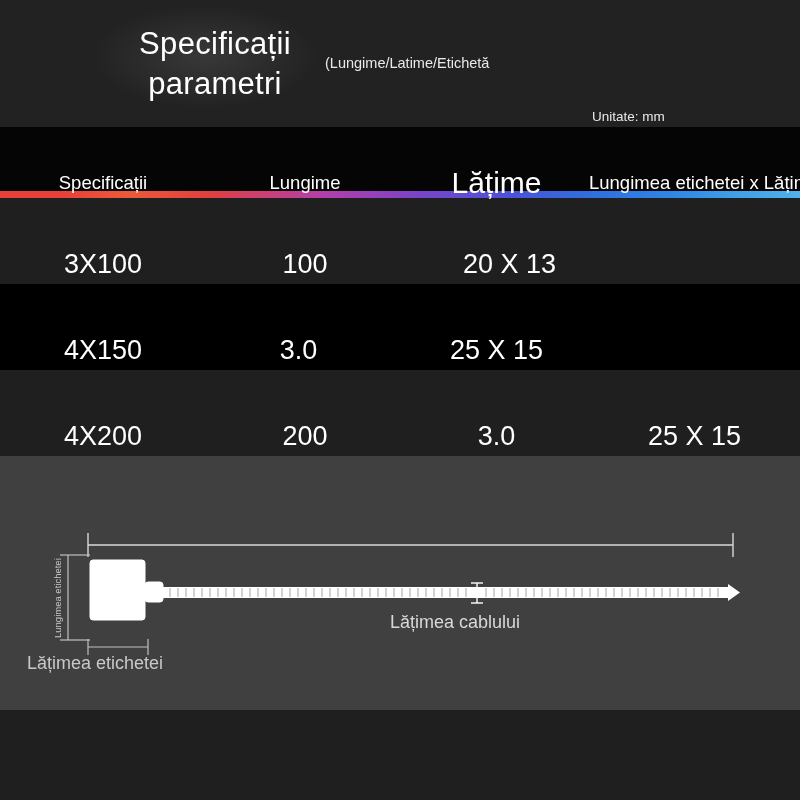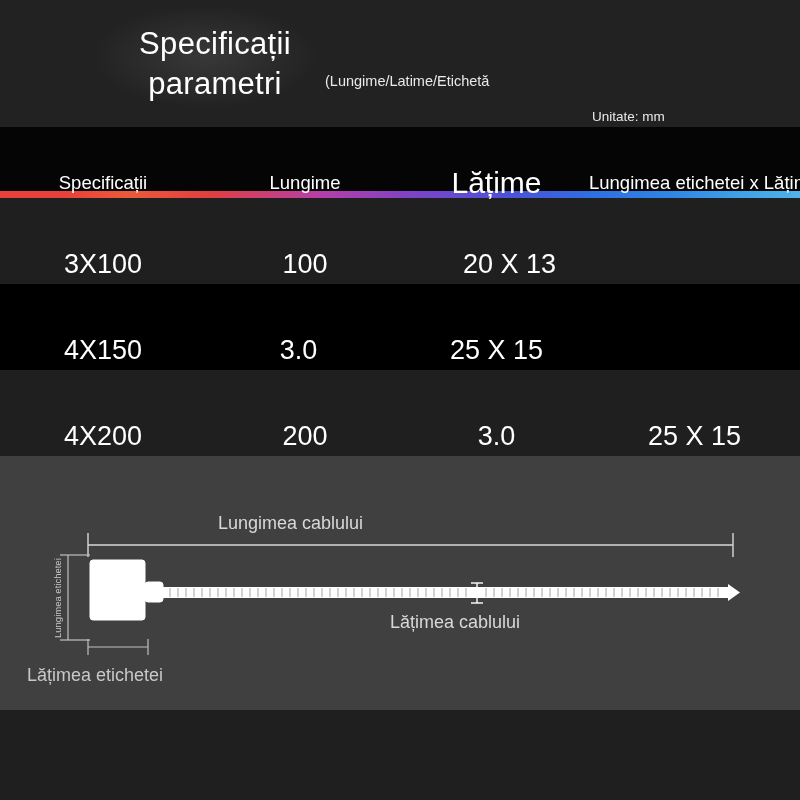--- a/index.html
+++ b/index.html
@@ -31,21 +31,21 @@
     width: 230px;
     text-align: center;
     font-size: 31px;
     line-height: 40px;
     font-weight: 400;
     color: #ffffff;
     letter-spacing: 0.3px;
   }
   .subtitle {
     position: absolute;
-    left: 325px; top: 73px;
+    left: 325px; top: 55px;
     font-size: 14.5px;
     color: #e9e9e9;
   }
   .unit {
     position: absolute;
     left: 592px; top: 65px;
     font-size: 13.5px;
     color: #e9e9e9;
     margin-top: 44px;
   }
@@ -263,20 +263,19 @@
           <line x1="702" y1="118" x2="702" y2="127"></line>
         <line x1="710" y1="118" x2="710" y2="127"></line>
           <line x1="718" y1="118" x2="718" y2="127"></line>
       </g>
 
       <line x1="477" y1="113" x2="477" y2="133" stroke="#ffffff" stroke-width="1.4"></line>
       <line x1="471" y1="113" x2="483" y2="113" stroke="#ffffff" stroke-width="1.4"></line>
       <line x1="471" y1="133" x2="483" y2="133" stroke="#ffffff" stroke-width="1.4"></line>
     </svg>
 
-    <div class="diagram-label lbl-length" style="position:absolute;left:218px;top:43px;">Lungimea cablului</div>
     <div class="diagram-label lbl-width" style="position:absolute;left:390px;top:142px;">Lățimea cablului</div>
-    <div class="diagram-label lbl-tagwidth" style="position:absolute;left:27px;top:195px;">Lățimea etichetei</div>
+    <div class="diagram-label lbl-tagwidth" style="position:absolute;left:27px;top:183px;">Lățimea etichetei</div>
     <div class="diagram-label lbl-taglen" style="position:absolute;left:52px;top:90px;">Lungimea etichetei</div>
   </div>
 
   <div class="bottom"></div>
 </div>
 
 </body></html>

